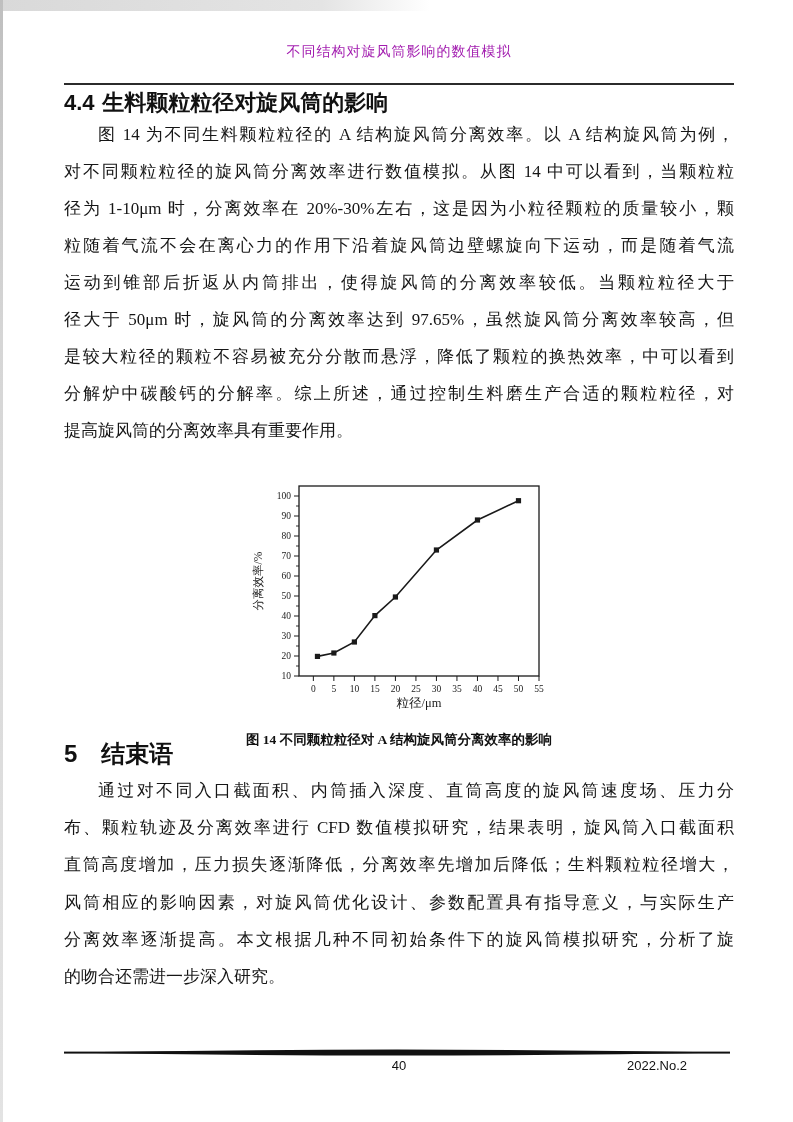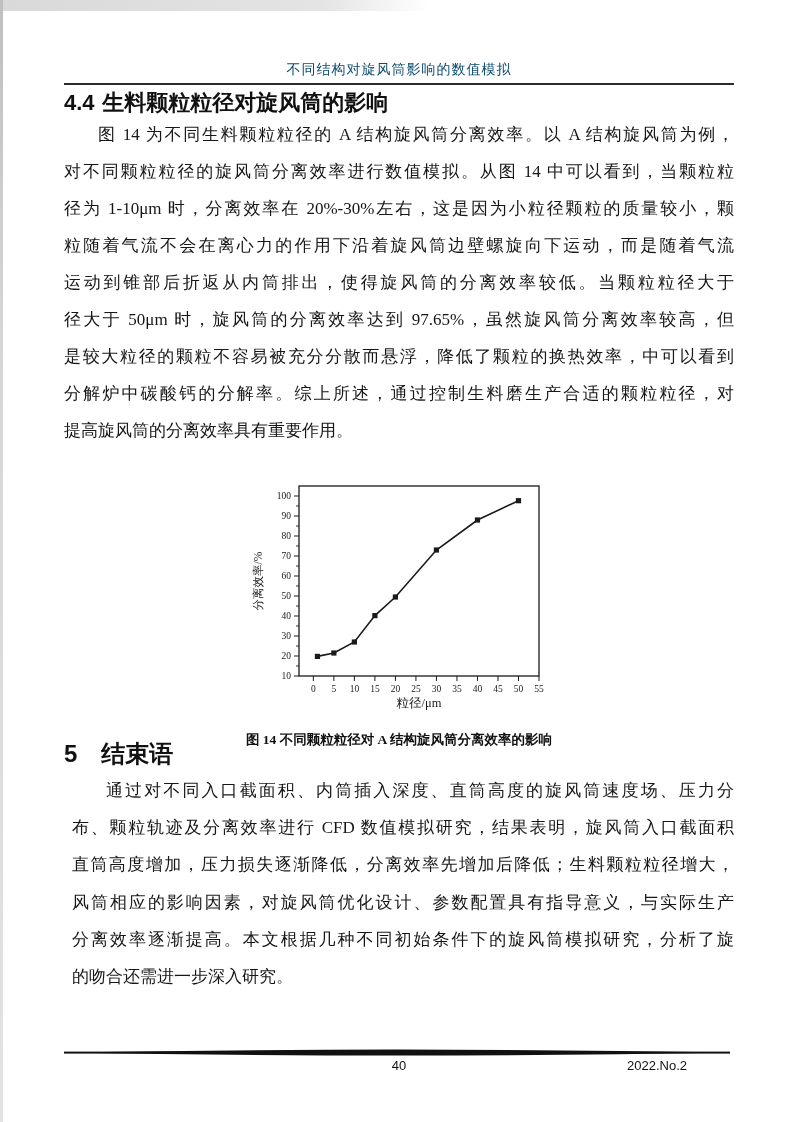--- a/index.html
+++ b/index.html
@@ -12,37 +12,37 @@
     font-family:"Liberation Serif","DejaVu Serif",serif;
     color:#1a1a1a;
   }
   
   .scan-top{position:absolute;left:0;top:0;width:430px;height:11px;
     background:linear-gradient(to right,#d9d9d9 0%,#e4e4e4 75%,#ffffff 100%);}
   .scan-left{position:absolute;left:0;top:0;width:3px;height:100%;
     background:linear-gradient(to bottom,#bfbfbf 0%,#d6d6d6 30%,#e3e3e3 100%);}
 
   .running-header{
-    position:absolute;left:64px;top:61px;width:670px;
-    text-align:center;font-size:14px;letter-spacing:1px;color:#0c4a6e;
+    position:absolute;left:64px;top:43px;width:670px;
+    text-align:center;font-size:14px;letter-spacing:1px;color:#a21caf;
   }
   .header-rule{position:absolute;left:64px;top:83px;width:670px;height:2px;background:#2b2b2b;}
 
   .heading-44{
     position:absolute;left:64px;top:88px;width:670px;
     font-family:"Liberation Sans","DejaVu Sans",sans-serif;
     font-weight:bold;font-size:22px;color:#111;
   }
   .heading-44 .num{margin-right:0.35em;}
 
   .para{position:absolute;left:64px;width:670px;font-size:17px;color:#161616;}
   .para-1{top:116px;}
   .para-2{top:772px;}
   .line{line-height:37px;height:37px;text-align:justify;text-align-last:justify;white-space:nowrap;}
-  .para-2 .line{line-height:37.2px;height:37.2px;margin-left:8px;}
+  .para-2 .line{line-height:37.2px;height:37.2px;}
   .line.first{text-indent:2em;}
   .line.last{text-align-last:left;}
 
   .figure-block{position:absolute;left:64px;top:480px;width:670px;text-align:center;}
   .figure-block svg{display:inline-block;}
   .figure-caption{
     margin-top:17px;
     font-family:Liberation Serif, serif;
     font-weight:bold;font-size:13.5px;color:#111;
   }

